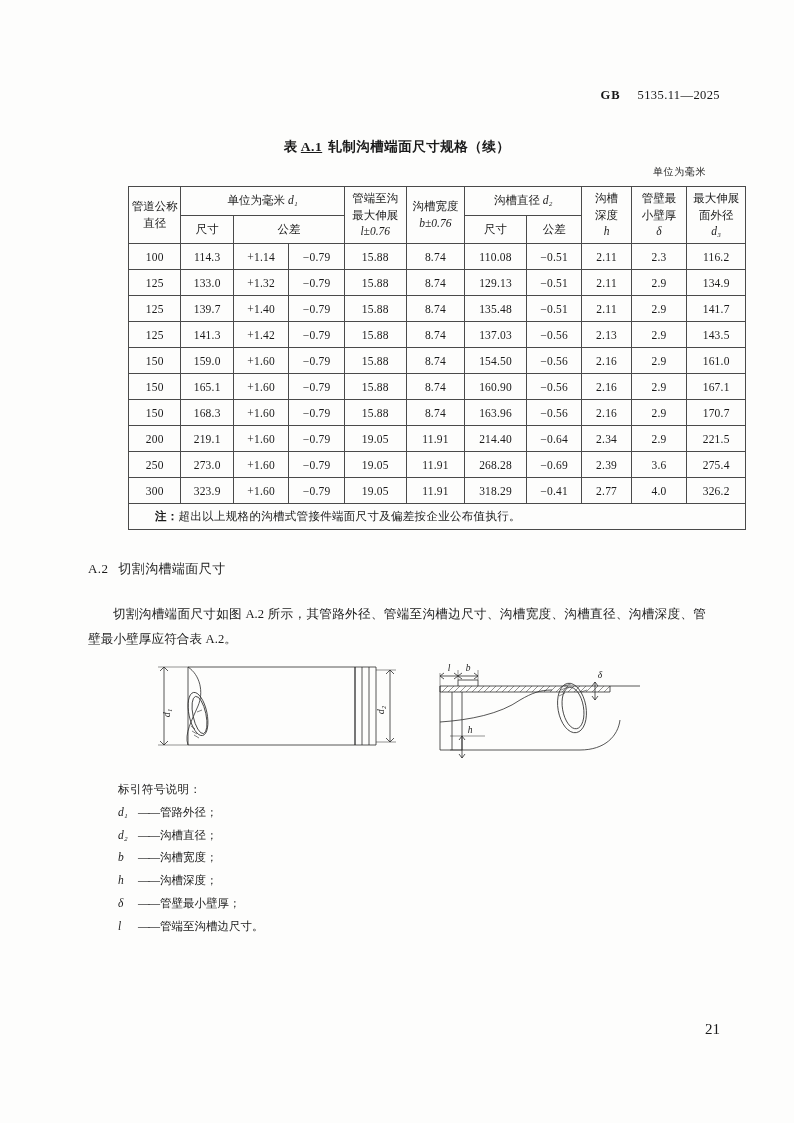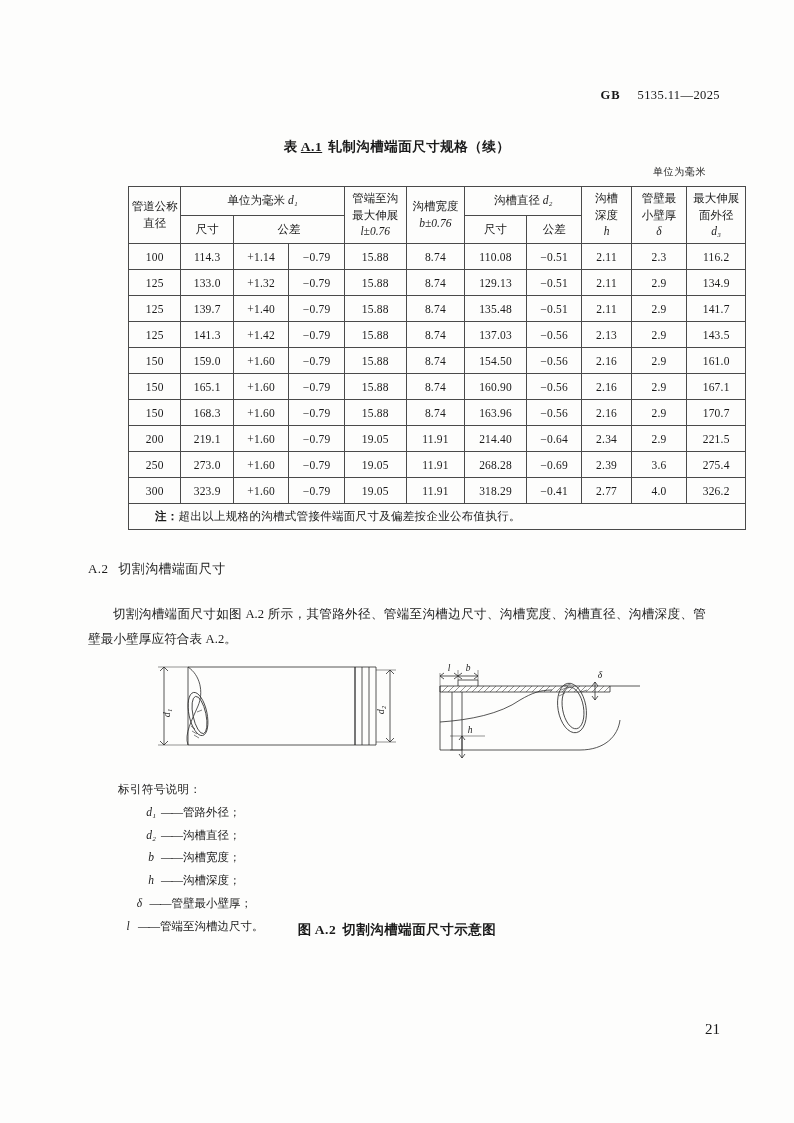--- a/index.html
+++ b/index.html
@@ -138,21 +138,21 @@
 
   
   .key {
     position: absolute;
     top: 778px;
     left: 118px;
     font-size: 11.5px;
     line-height: 1.98;
   }
   .key-title { letter-spacing: 0.4px; }
-  .key-row { white-space: nowrap; text-align: center; }
+  .key-row { white-space: nowrap; }
   .key-sym {
     display: inline-block;
     width: 20px;
     font-style: italic;
   }
   .key-dash { letter-spacing: -1px; margin-right: 1px; }
 
   .fig-caption {
     position: absolute;
     top: 921px;
@@ -543,19 +543,16 @@
     <div>
         <div class="key-row"><span class="key-sym">d₁</span><span class="key-dash">——</span><span>管路外径；</span></div>
         <div class="key-row"><span class="key-sym">d₂</span><span class="key-dash">——</span><span>沟槽直径；</span></div>
         <div class="key-row"><span class="key-sym">b</span><span class="key-dash">——</span><span>沟槽宽度；</span></div>
         <div class="key-row"><span class="key-sym">h</span><span class="key-dash">——</span><span>沟槽深度；</span></div>
         <div class="key-row"><span class="key-sym">δ</span><span class="key-dash">——</span><span>管壁最小壁厚；</span></div>
         <div class="key-row"><span class="key-sym">l</span><span class="key-dash">——</span><span>管端至沟槽边尺寸。</span></div>
       </div>
   </div>
 
-  <div class="fig-caption">
-    <span>图</span><span class="seq">A.2</span><span>切割沟槽端面尺寸示意图</span>
-  </div>
 
   <div class="page-number">21</div>
 
 </div>
 
 </body></html>

